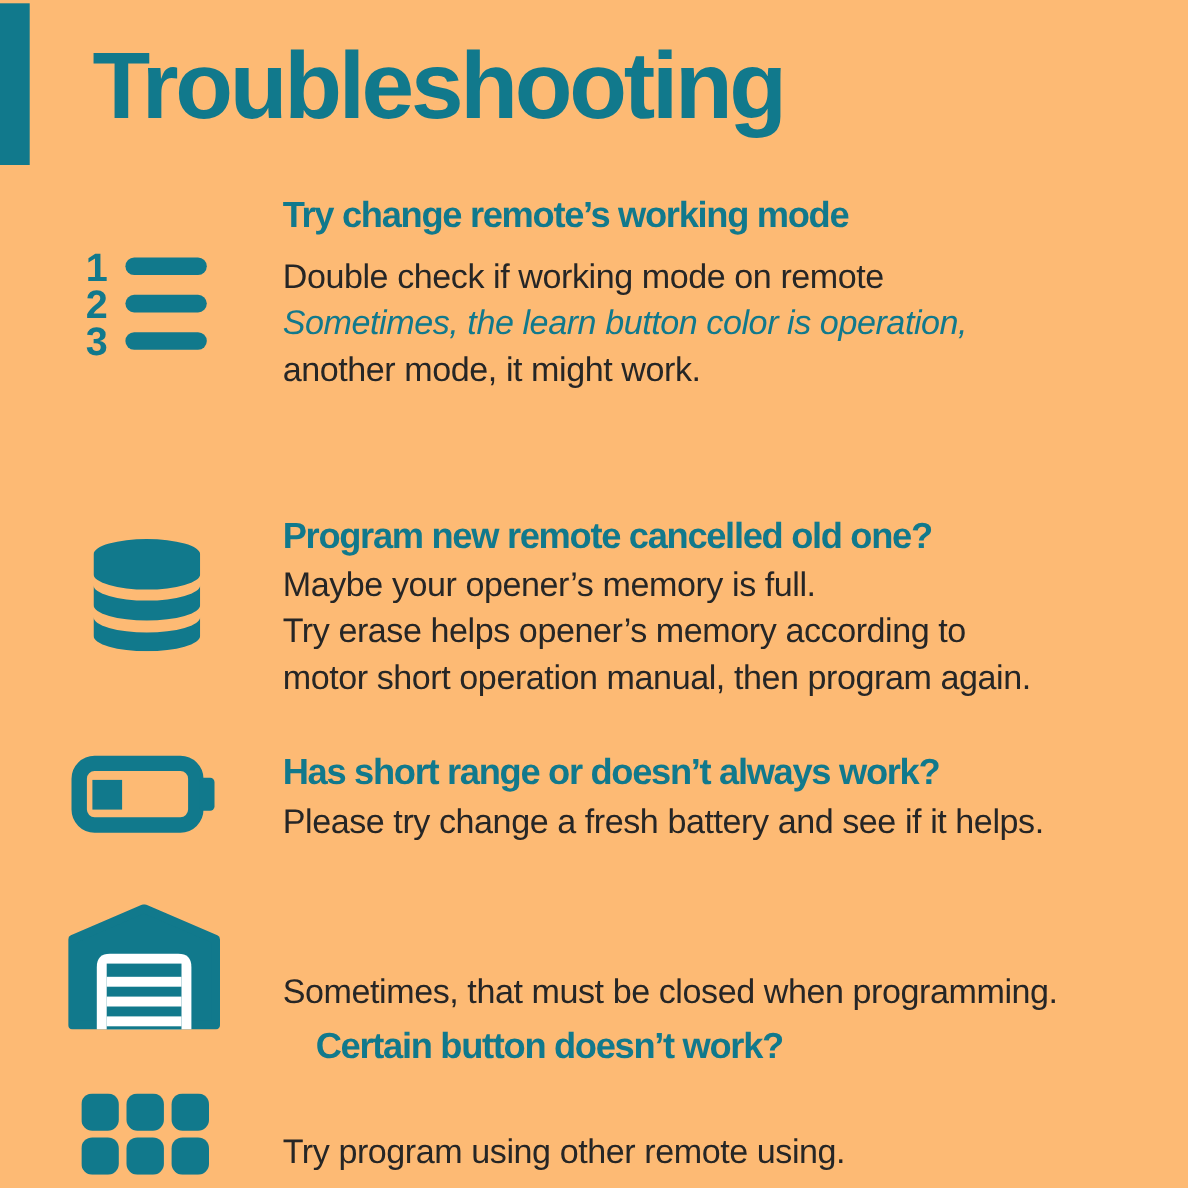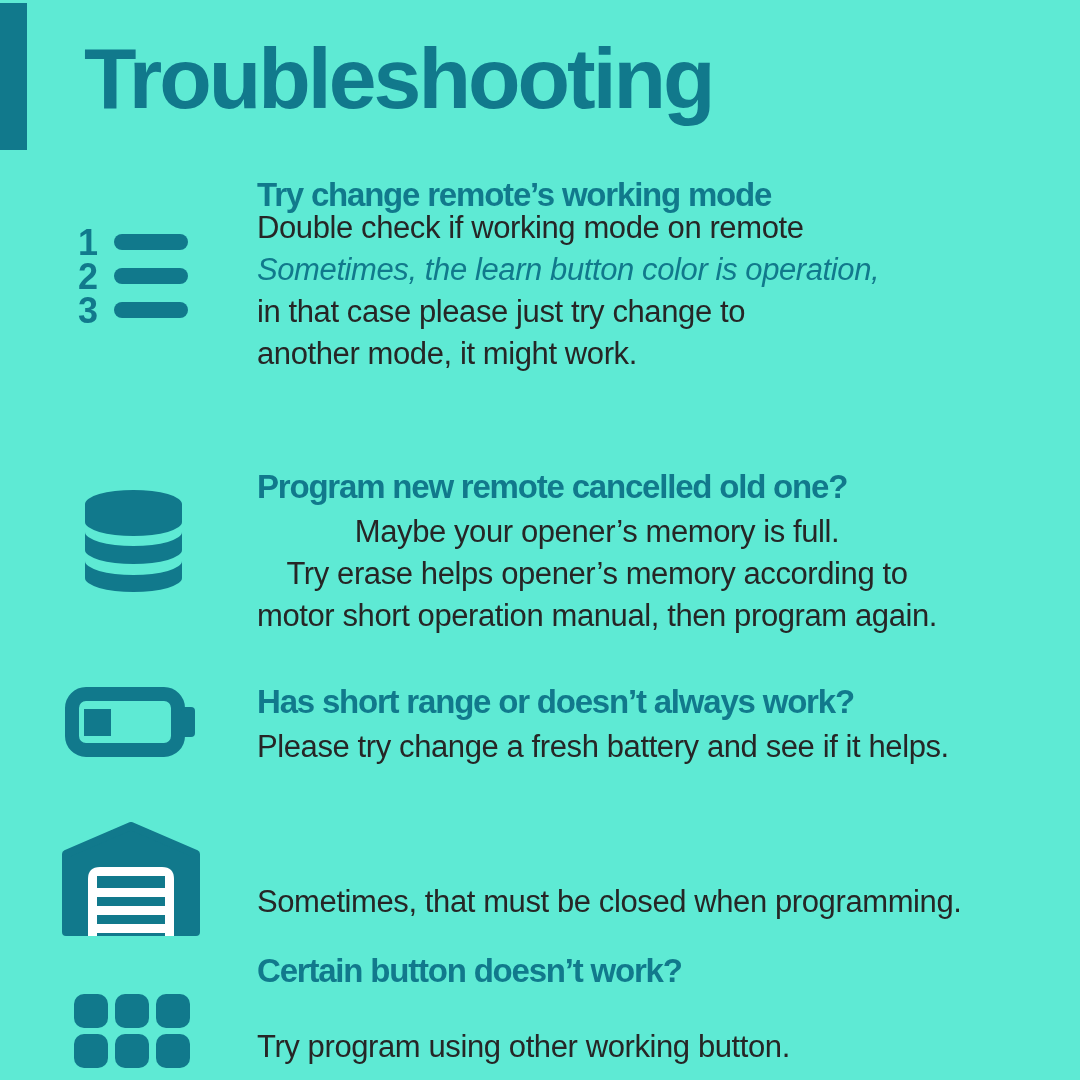--- a/index.html
+++ b/index.html
@@ -1,20 +1,20 @@
 <!DOCTYPE html>
 <html><head>
 <meta charset="utf-8">
 <style>
   html, body { margin: 0; padding: 0; background: #ffffff; }
   .canvas {
     position: relative;
     width: 1080px;
     height: 1080px;
-    background: #5eead4;
+    background: #fdba74;
     overflow: hidden;
     font-family: "Liberation Sans", sans-serif;
   }
   .accent-bar {
     position: absolute;
     left: 0; top: 3px;
     width: 27px; height: 147px;
     background: #11798C;
   }
   .title {
@@ -72,36 +72,35 @@
     <svg width="126" height="104" viewBox="0 0 126 104">
       <text class="num-glyph" x="14" y="33" text-anchor="middle">1</text>
       <text class="num-glyph" x="14" y="67" text-anchor="middle">2</text>
       <text class="num-glyph" x="14" y="101" text-anchor="middle">3</text>
       <rect x="40" y="12" width="74" height="16" rx="8" fill="#11798C"></rect>
       <rect x="40" y="46" width="74" height="16" rx="8" fill="#11798C"></rect>
       <rect x="40" y="80" width="74" height="16" rx="8" fill="#11798C"></rect>
     </svg>
   </div>
   <div class="section-heading" style="top:172px;">Try change remote’s working mode</div>
-  <div class="section-body" style="top:207px;">
+  <div class="section-body" style="top:231px;">
     <div>Double check if working mode on remote</div>
     <div class="em">Sometimes, the learn button color is operation,</div>
-    <div>in that case please just try change to</div>
     <div>another mode, it might work.</div>
   </div>
 
   <div class="icon" style="left:85px; top:489px;">
     <svg width="97" height="103" viewBox="0 0 97 103">
       <path d="M0,15 A48.5,14 0 0 1 97,15 L97,33 A48.5,14 0 0 1 0,33 Z" fill="#11798C"></path>
       <path d="M0,43 A48.5,14 0 0 0 97,43 L97,61 A48.5,14 0 0 1 0,61 Z" fill="#11798C"></path>
       <path d="M0,72 A48.5,14 0 0 0 97,72 L97,89 A48.5,14 0 0 1 0,89 Z" fill="#11798C"></path>
     </svg>
   </div>
   <div class="section-heading" style="top:464px;">Program new remote cancelled old one?</div>
-  <div class="section-body" style="top:511px;text-align:center;">
+  <div class="section-body" style="top:511px;">
     <div>Maybe your opener’s memory is full.</div>
     <div>Try erase helps opener’s memory according to</div>
     <div>motor short operation manual, then program again.</div>
   </div>
 
   <div class="icon" style="left:64px; top:686px;">
     <svg width="132" height="72" viewBox="0 0 132 72">
       <rect x="8" y="8" width="106" height="56" rx="14" fill="none" stroke="#11798C" stroke-width="14"></rect>
       <rect x="20" y="23" width="27" height="27" fill="#11798C"></rect>
       <rect x="117" y="21" width="14" height="30" rx="4" fill="#11798C"></rect>
@@ -129,18 +128,18 @@
   <div class="icon" style="left:74px; top:994px;">
     <svg width="116" height="74" viewBox="0 0 116 74">
       <rect x="0" y="0" width="34" height="34" rx="10" fill="#11798C"></rect>
       <rect x="41" y="0" width="34" height="34" rx="10" fill="#11798C"></rect>
       <rect x="82" y="0" width="34" height="34" rx="10" fill="#11798C"></rect>
       <rect x="0" y="40" width="34" height="34" rx="10" fill="#11798C"></rect>
       <rect x="41" y="40" width="34" height="34" rx="10" fill="#11798C"></rect>
       <rect x="82" y="40" width="34" height="34" rx="10" fill="#11798C"></rect>
     </svg>
   </div>
-  <div class="section-heading" style="top:948px;">Certain button doesn’t work?</div>
+  <div class="section-heading" style="top:928px;margin-left:30px;">Certain button doesn’t work?</div>
   <div class="section-body" style="top:1026px;">
-    <div>Try program using other working button.</div>
+    <div>Try program using other remote using.</div>
   </div>
 
 </div>
 
 </body></html>

